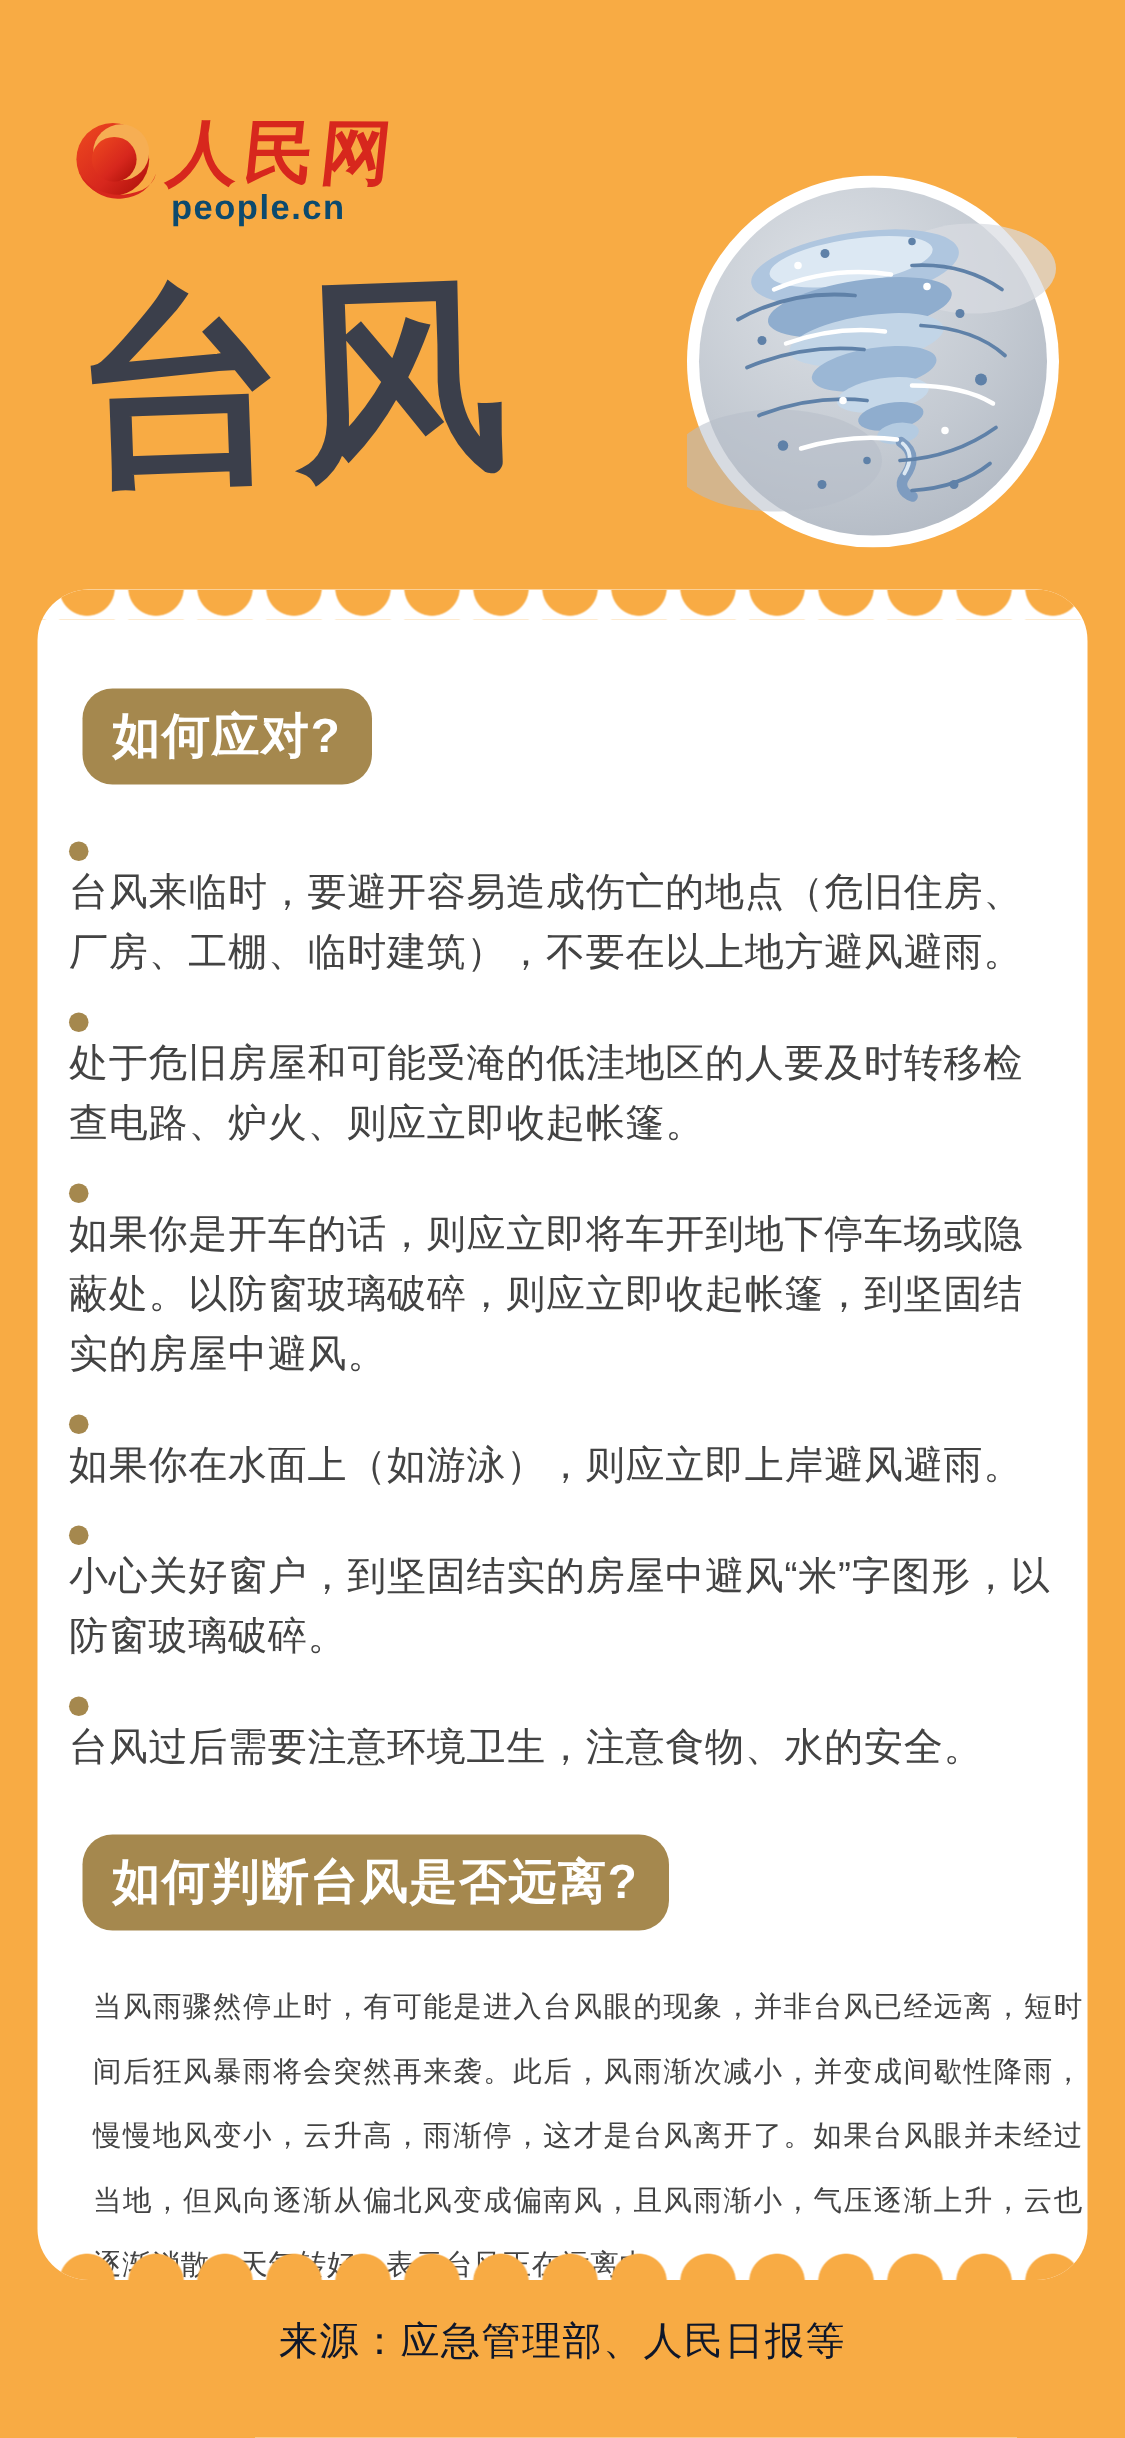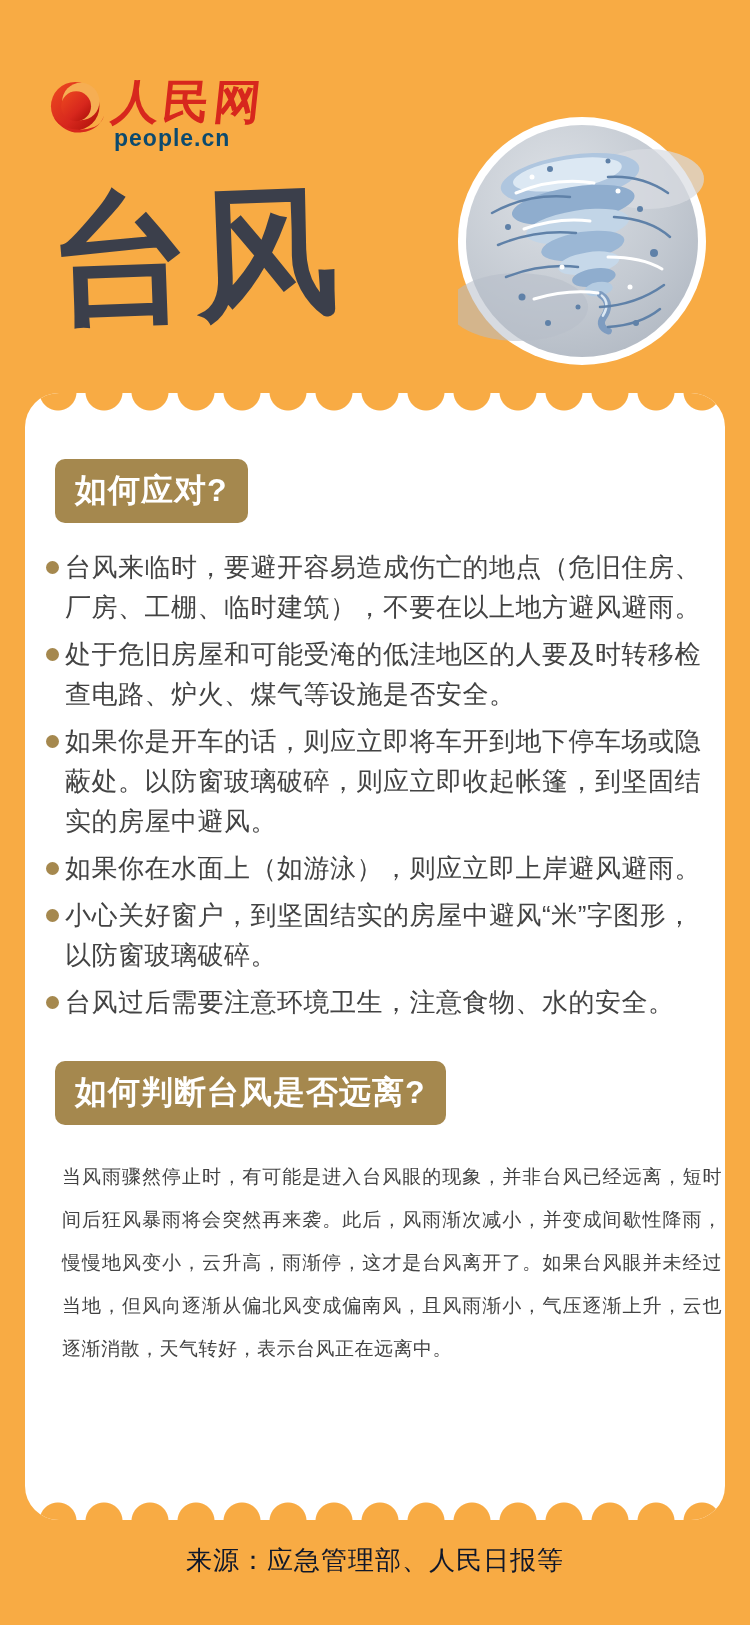--- a/index.html
+++ b/index.html
@@ -46,28 +46,29 @@
     bottom:0;
     background-image:radial-gradient(circle at 50% 21px,#F8AB44 0 18px,rgba(248,171,68,0) 19px);
     background-position:10px 0;
   }
   .card-content{padding:66px 18px 0 21px;}
 
   .badge{
     display:inline-block;margin-left:9px;
     background:#A5884E;color:#FFFFFF;
     font-size:32px;font-weight:bold;letter-spacing:1px;
-    padding:10px 20px;border-radius:10px;
+    padding:10px 20px;border-radius:20px;
   }
   .badge-judge{margin-top:32px;}
 
   ul.bullet-list{list-style:none;margin:24px 0 0 0;padding:0;}
   ul.bullet-list li{
     display:flex;align-items:flex-start;
     margin-bottom:7px;
+    flex-direction:column;
   }
   .dot{
     flex:0 0 13px;width:13px;height:13px;border-radius:50%;
     background:#A5884E;margin:14px 6px 0 0;
   }
   .bullet-text{
     font-size:26px;line-height:40px;color:#434343;
     letter-spacing:0.5px;
   }
   .judge-paragraph{
@@ -175,21 +176,21 @@
 
       <div class="badge">如何应对?</div>
 
       <ul class="bullet-list">
         <li>
           <span class="dot"></span>
           <span class="bullet-text">台风来临时，要避开容易造成伤亡的地点（危旧住房、厂房、工棚、临时建筑），不要在以上地方避风避雨。</span>
         </li>
         <li>
           <span class="dot"></span>
-          <span class="bullet-text">处于危旧房屋和可能受淹的低洼地区的人要及时转移检查电路、炉火、煤气等设施是否安全。</span>
+          <span class="bullet-text">处于危旧房屋和可能受淹的低洼地区的人要及时转移检查电路、炉火、则应立即收起帐篷。</span>
         </li>
         <li>
           <span class="dot"></span>
           <span class="bullet-text">如果你是开车的话，则应立即将车开到地下停车场或隐蔽处。以防窗玻璃破碎，则应立即收起帐篷，到坚固结实的房屋中避风。</span>
         </li>
         <li>
           <span class="dot"></span>
           <span class="bullet-text">如果你在水面上（如游泳），则应立即上岸避风避雨。</span>
         </li>
         <li>

